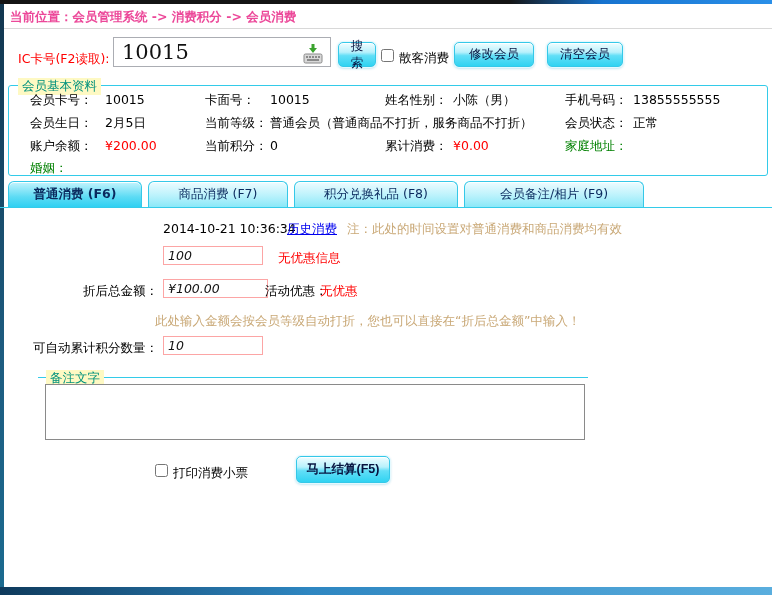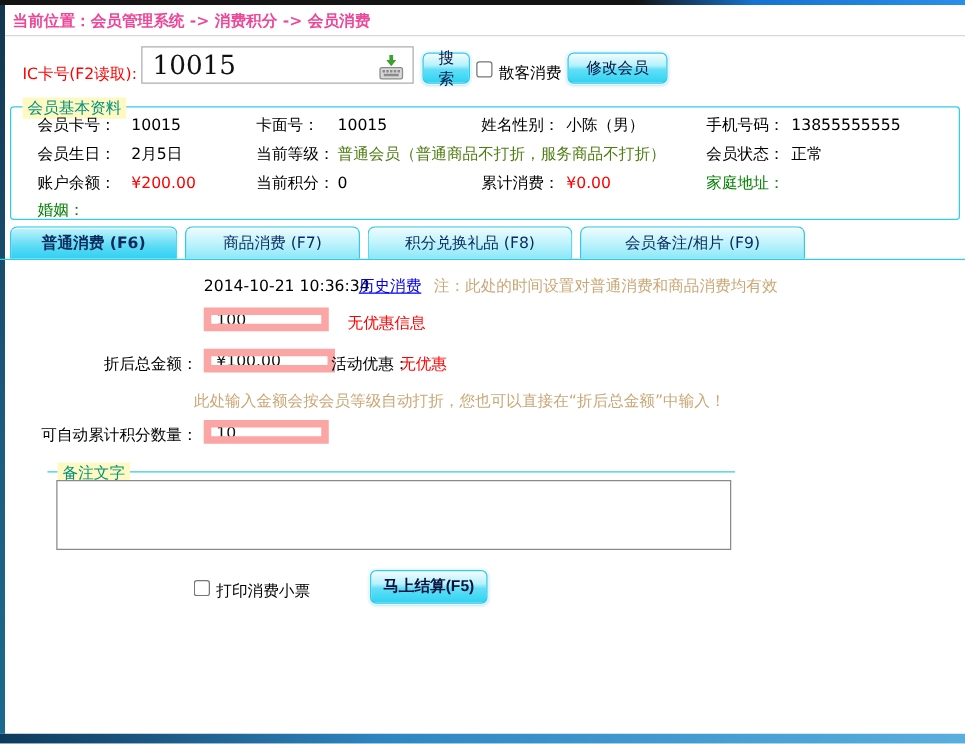--- a/index.html
+++ b/index.html
@@ -36,37 +36,37 @@
   .cb{width:13px;height:13px;margin:0;}
   .cb-walkin{left:381px;top:49px;}
   .walkin-label{left:399px;top:50px;}
 
   
   .member-box{left:8px;top:85px;width:758px;height:89px;border:1px solid #33cbe9;border-radius:3px;}
   .grp-title{background:#fef9c3;padding:0 4px;color:#00917c;}
   .member-title{left:18px;top:78px;}
   .lblv{white-space:nowrap;}
   .red{color:#ff0000;}
-  .blue{color:#4d7c0f;}
+  .blue{color:#000000;}
   .green{color:#008000;}
   .tan{color:#c9a876;}
 
   
   .tabs{left:8px;top:181px;display:flex;gap:6px;}
   .tab{height:25px;display:flex;align-items:center;justify-content:center;cursor:pointer;
     color:#0a2a5e;border:1px solid #35c8e8;border-bottom:none;border-radius:6px 6px 0 0;
     background:linear-gradient(180deg,#eefcff 0%,#baf2fc 55%,#8ae8f8 100%);
     box-shadow:0 0 0 1px #ffffff,inset 0 1px 0 rgba(255,255,255,.9);padding:0 14px;}
   .tab.active{background:linear-gradient(180deg,#c4f4fd 0%,#5cdbf4 60%,#2fd0f2 100%);font-weight:bold;}
   .panel-line{left:0;right:0;top:207px;height:1px;background:#33cbe9;}
 
   
   .rlabel{left:0;width:158px;text-align:right;white-space:nowrap;}
-  .tinput{border:6px solid #fca5a5;height:19px;box-sizing:border-box;font-size:12.5px;
-    padding:1px 4px;outline:none;font-family:inherit;color:#111;}
+  .tinput{border:1px solid #fca5a5;height:19px;box-sizing:border-box;font-size:12.5px;
+    padding:1px 4px;outline:none;font-family:inherit;color:#111;font-style:italic;}
   .link{color:#0000ee;text-decoration:underline;cursor:pointer;}
   .remark-line{left:38px;top:377px;width:550px;height:1px;background:#33cbe9;}
   .remark-title{left:46px;top:370px;}
   .remark-area{left:45px;top:384px;width:540px;height:56px;border:1px solid #8a8a8a;
     resize:none;outline:none;box-sizing:border-box;font-family:inherit;font-size:12.5px;}
   .cb-print{left:155px;top:464px;}
   .print-label{left:173px;top:465px;}
   .btn-settle{left:296px;top:456px;width:94px;height:27px;font-weight:bold;}
 </style>
 </head>
@@ -91,20 +91,21 @@
       <rect x="10" y="12" width="2" height="2"></rect>
         <rect x="13" y="12" width="2" height="2"></rect>
       <rect x="16" y="12" width="2" height="2"></rect>
         <rect x="5" y="15" width="12" height="2"></rect>
     </g>
   </svg>
   <button class="abs cbtn btn-search">搜索</button>
   <input class="abs cb cb-walkin" type="checkbox" style="">
   <span class="abs walkin-label">散客消费</span>
   <button class="abs cbtn btn-modify">修改会员</button>
+  <button class="abs cbtn btn-clear">清空会员</button>
 
   <div class="abs member-box"></div>
   <span class="abs grp-title member-title">会员基本资料</span>
 
   <span class="abs lblv" style="left:30px;top:92px;">会员卡号：</span>
   <span class="abs lblv" style="left:105px;top:92px;">10015</span>
   <span class="abs lblv" style="left:205px;top:92px;">卡面号：</span>
   <span class="abs lblv" style="left:270px;top:92px;">10015</span>
   <span class="abs lblv" style="left:385px;top:92px;">姓名性别：</span>
   <span class="abs lblv" style="left:453px;top:92px;">小陈（男）</span>

